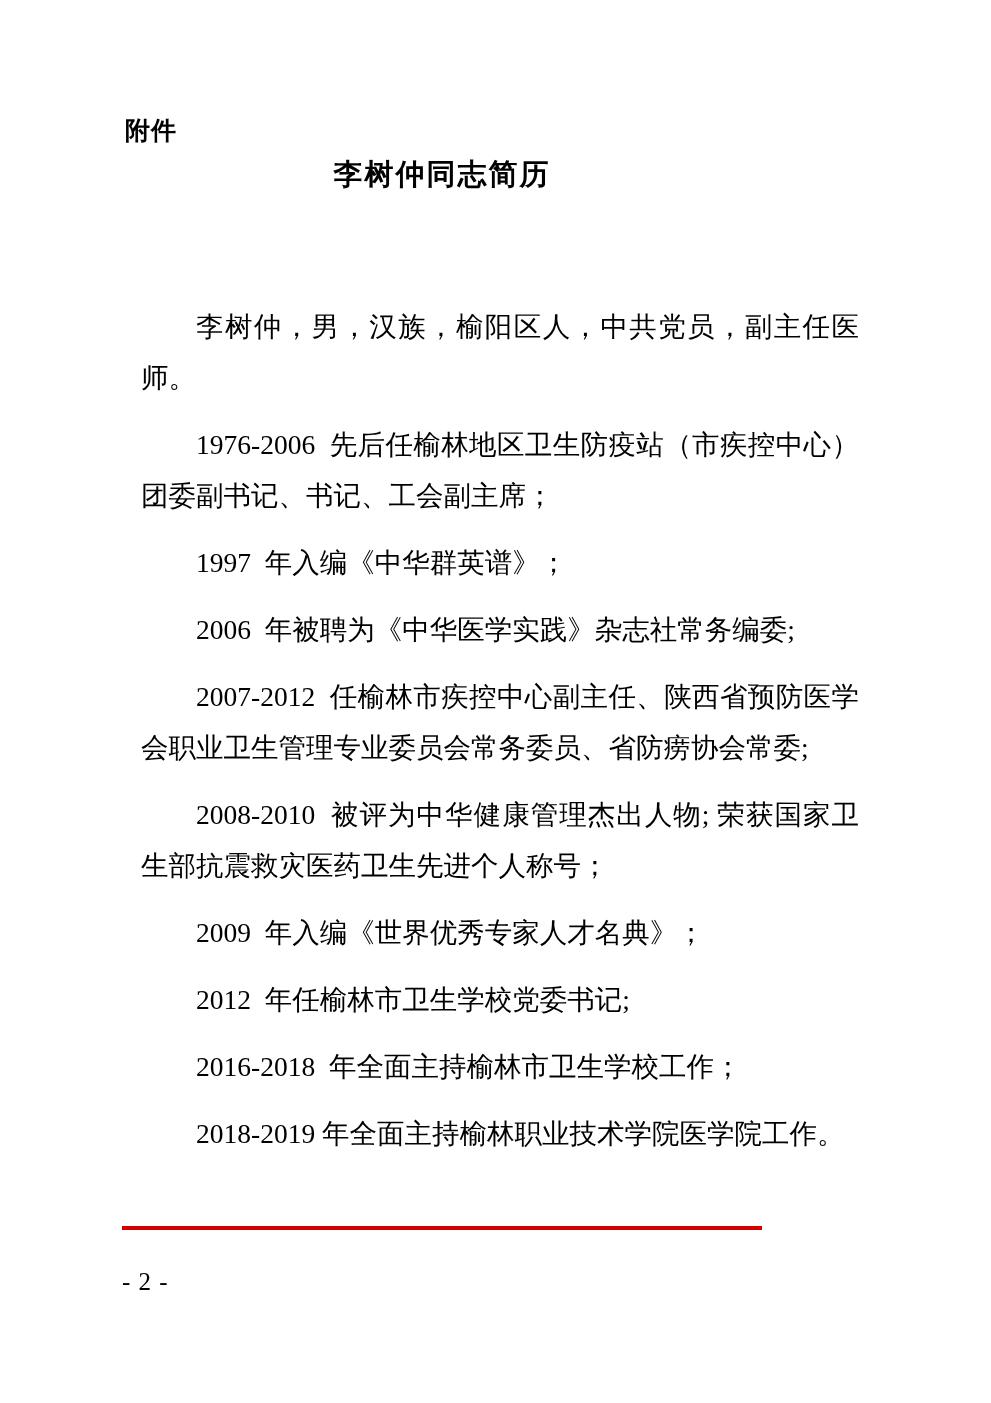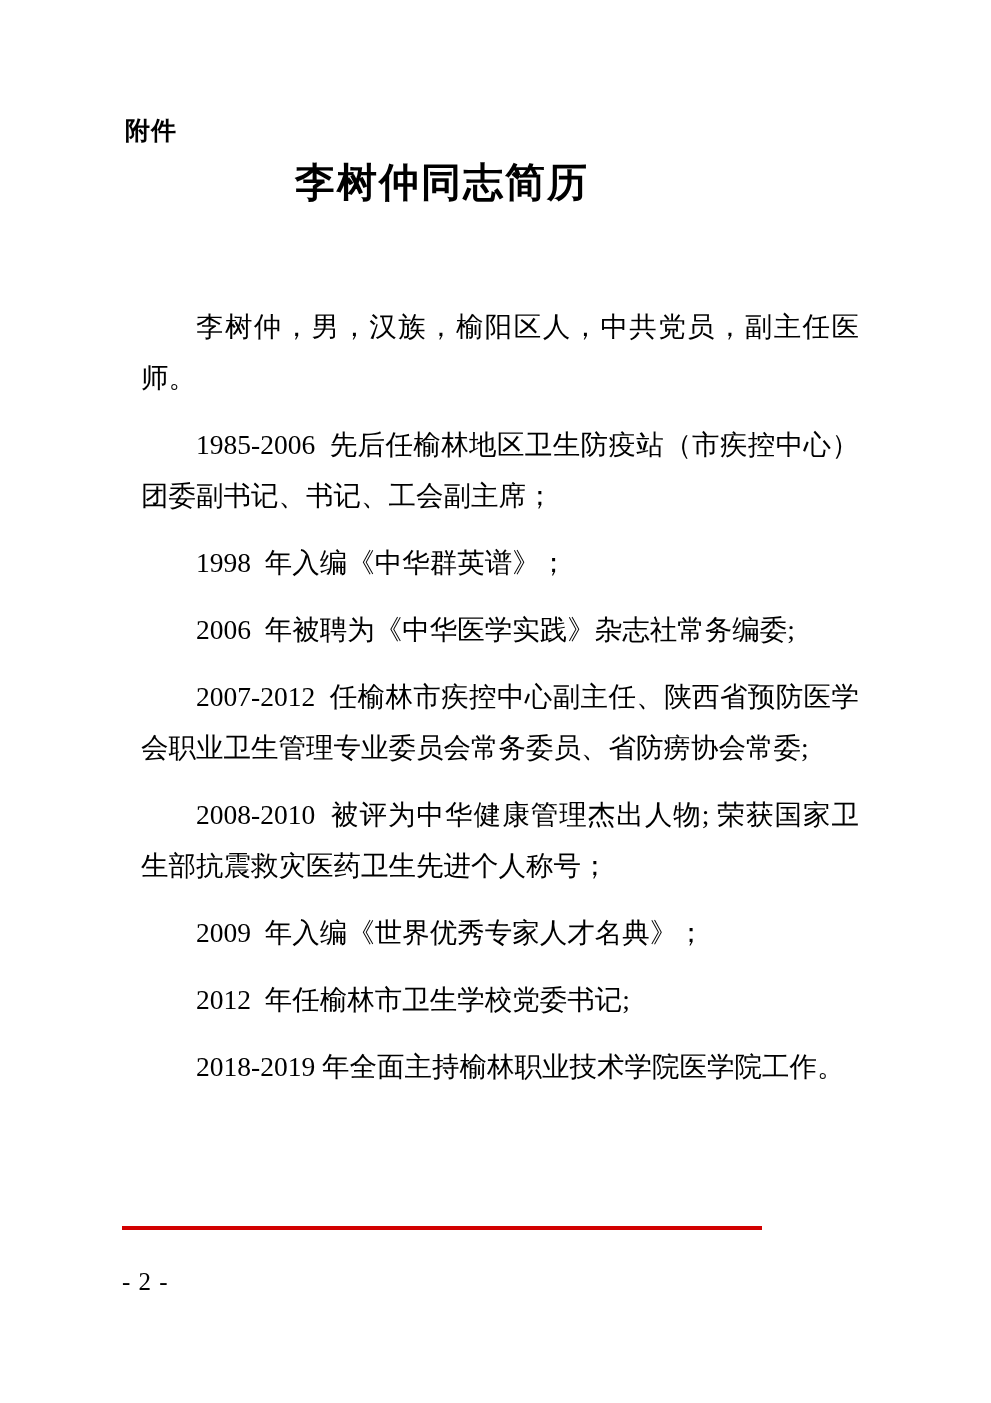--- a/index.html
+++ b/index.html
@@ -32,21 +32,21 @@
     line-height: 1.2;
   }
   .doc-title {
     position: absolute;
     left: 0;
     right: 0;
     top: 155px;
     text-align: center;
     font-family: "DejaVu Sans", "Liberation Sans", sans-serif;
     font-weight: bold;
-    font-size: 40px;
+    font-size: 29px;
     letter-spacing: 2px;
   }
   .body-text {
     position: absolute;
     left: 125px;
     top: 285px;
     width: 750px;
     font-size: 27.5px;
     line-height: 51px;
     text-align: justify;
@@ -77,27 +77,28 @@
 <body>
 
 <div class="page">
 
   <div class="attachment-label">附件</div>
 
   <div class="doc-title">李树仲同志简历</div>
 
   <div class="body-text">
     <p>李树仲，男，汉族，榆阳区人，中共党员，副主任医师。</p>
-    <p>1985-2006  先后任榆林地区卫生防疫站（市疾控中心）团委副书记、书记、工会副主席；</p>
-    <p>1998  年入编《中华群英谱》；</p>
+    <p>1976-2006  先后任榆林地区卫生防疫站（市疾控中心）团委副书记、书记、工会副主席；</p>
+    <p>1997  年入编《中华群英谱》；</p>
     <p>2006  年被聘为《中华医学实践》杂志社常务编委;</p>
     <p>2007-2012  任榆林市疾控中心副主任、陕西省预防医学会职业卫生管理专业委员会常务委员、省防痨协会常委;</p>
     <p>2008-2010  被评为中华健康管理杰出人物; 荣获国家卫生部抗震救灾医药卫生先进个人称号；</p>
     <p>2009  年入编《世界优秀专家人才名典》；</p>
     <p>2012  年任榆林市卫生学校党委书记;</p>
+    <p>2016-2018  年全面主持榆林市卫生学校工作；</p>
     <p>2018-2019 年全面主持榆林职业技术学院医学院工作。</p>
   </div>
 
   <div class="footer-rule" style="background: rgb(210, 0, 0);"></div>
 
   <div class="page-number">- 2 -</div>
 
 </div>
 
 </body></html>

